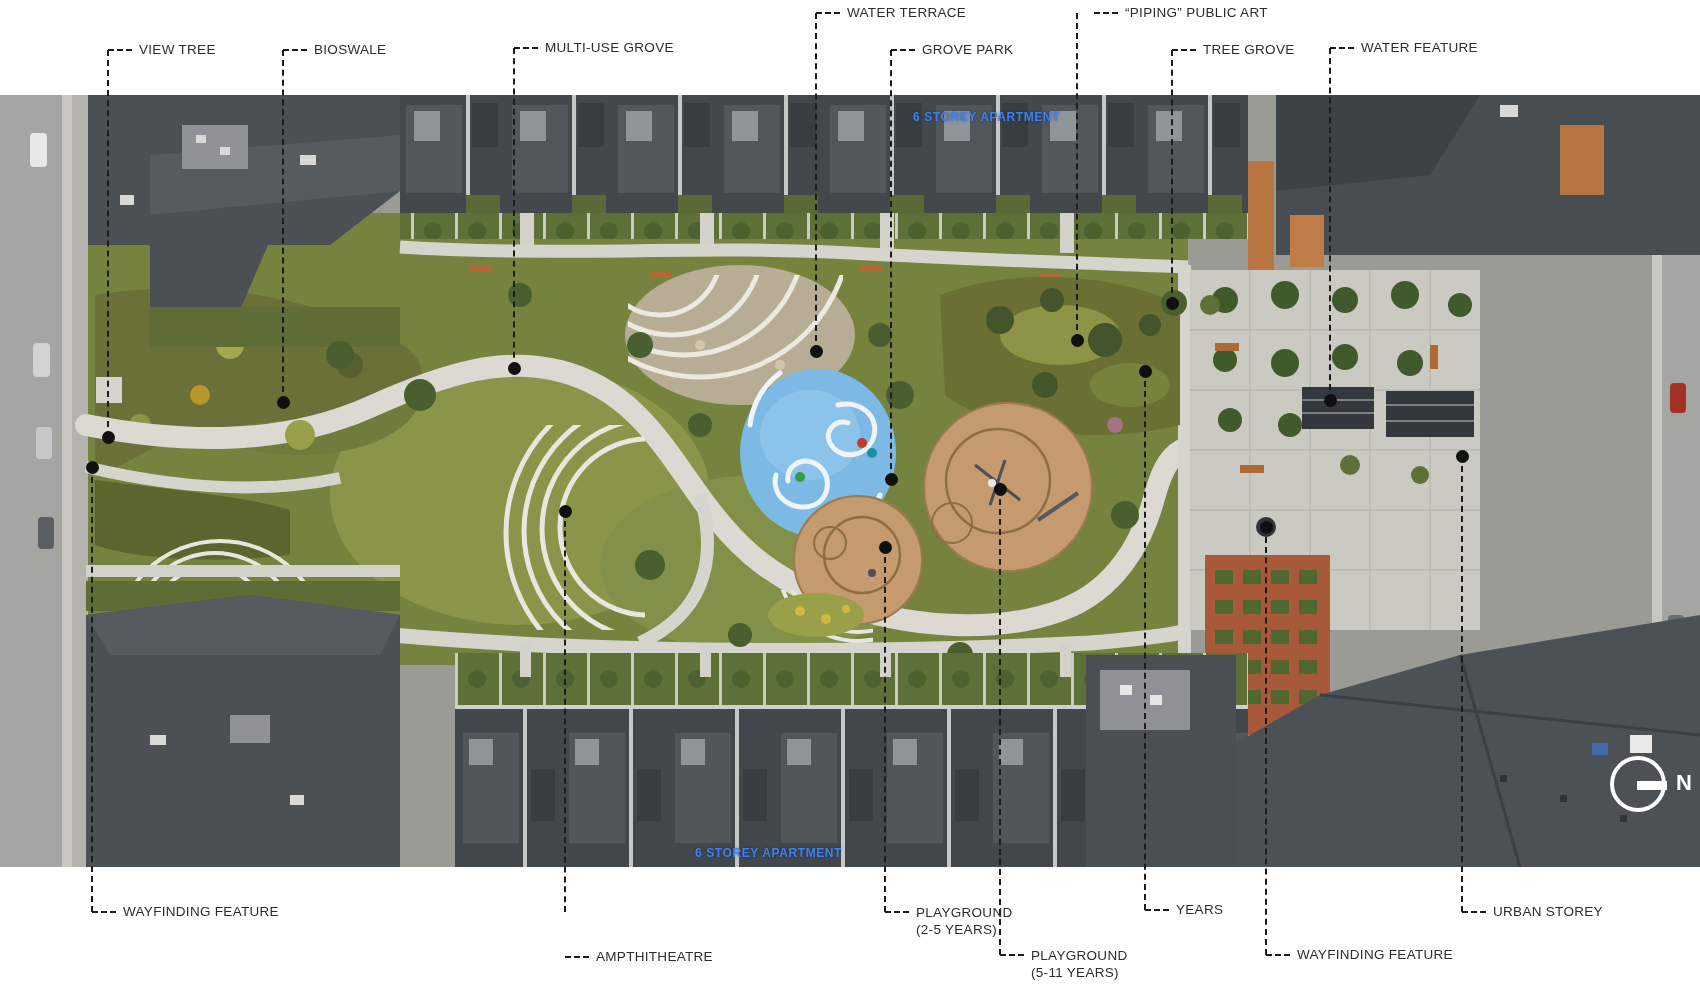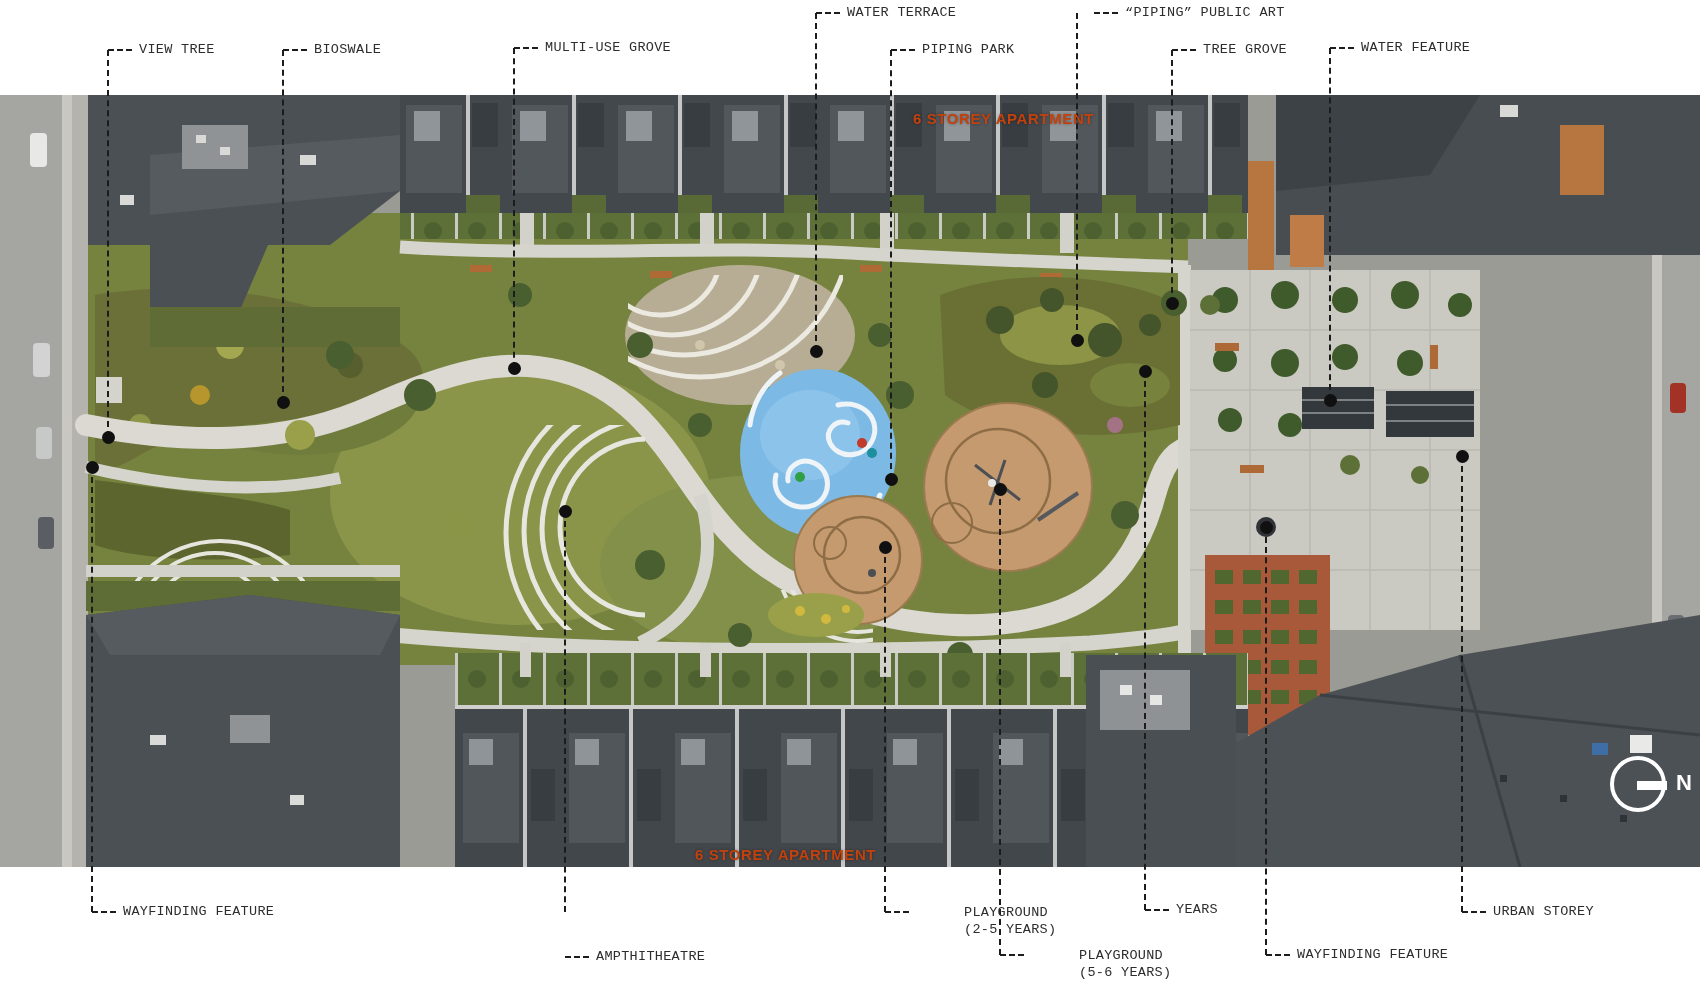--- a/index.html
+++ b/index.html
@@ -3,26 +3,26 @@
 <meta charset="utf-8">
 <style>
   html,body{margin:0;padding:0;background:#ffffff;}
   .board{position:relative;width:1700px;height:985px;background:#ffffff;
          font-family:"Liberation Sans",sans-serif;overflow:hidden;}
   .aerial{position:absolute;left:0;top:95px;display:block;}
   
   .callout{position:absolute;display:flex;align-items:flex-start;color:#2d2d2d;
            font-size:13.5px;letter-spacing:.3px;white-space:nowrap;z-index:6;}
   .dash{width:24px;border-top:2px dashed #1c1c1c;margin-top:7px;flex:none;}
-  .txt{padding-left:7px;line-height:16px;font-family:Liberation Mono, monospace;}
-  .txt div{line-height:17px;margin-left:48px;}
+  .txt{padding-left:7px;line-height:16px;}
+  .txt div{line-height:17px;}
   .leader{position:absolute;width:0;border-left:2px dashed #1c1c1c;z-index:4;}
   .dot{position:absolute;width:13px;height:13px;border-radius:50%;background:#101010;
        margin:-6.5px 0 0 -6.5px;z-index:5;}
-  .photo-text{position:absolute;color:#c2410c;font-weight:bold;font-size:15px;
+  .photo-text{position:absolute;color:#3b82f6;font-weight:bold;font-size:12px;
               letter-spacing:.6px;z-index:5;text-shadow:0 0 3px rgba(0,0,0,.4);}
   
   .compass{position:absolute;left:1610px;top:756px;width:110px;height:60px;z-index:5;}
   .compass .ring{position:absolute;left:0;top:0;width:56px;height:56px;border:4px solid #fff;
                  border-radius:50%;box-sizing:border-box;}
   .compass .bar{position:absolute;left:27px;top:25px;width:30px;height:9px;background:#fff;}
   .compass .n{position:absolute;left:66px;top:14px;color:#fff;font-weight:bold;font-size:22px;}
 </style>
 </head>
 <body>
@@ -417,21 +417,21 @@
   <div class="callout" style="left:514px;top:40px">
     <span class="dash"></span>
     <span class="txt">MULTI-USE GROVE</span>
   </div>
   <div class="callout" style="left:816px;top:5px">
     <span class="dash"></span>
     <span class="txt">WATER TERRACE</span>
   </div>
   <div class="callout" style="left:891px;top:42px">
     <span class="dash"></span>
-    <span class="txt">PIPING PARK</span>
+    <span class="txt">GROVE PARK</span>
   </div>
   <div class="callout" style="left:1094px;top:5px">
     <span class="dash"></span>
     <span class="txt">“PIPING” PUBLIC ART</span>
   </div>
   <div class="callout" style="left:1172px;top:42px">
     <span class="dash"></span>
     <span class="txt">TREE GROVE</span>
   </div>
   <div class="callout" style="left:1330px;top:40px">
@@ -450,21 +450,21 @@
     <span class="dash"></span>
     <span class="txt">
       <div>PLAYGROUND</div>
       <div>(2-5 YEARS)</div>
     </span>
   </div>
   <div class="callout" style="left:1000px;top:947px">
     <span class="dash"></span>
     <span class="txt">
       <div>PLAYGROUND</div>
-      <div>(5-6 YEARS)</div>
+      <div>(5-11 YEARS)</div>
     </span>
   </div>
   <div class="callout" style="left:1145px;top:902px">
     <span class="dash"></span>
     <span class="txt">YEARS</span>
   </div>
   <div class="callout" style="left:1266px;top:947px">
     <span class="dash"></span>
     <span class="txt">WAYFINDING FEATURE</span>
   </div>

